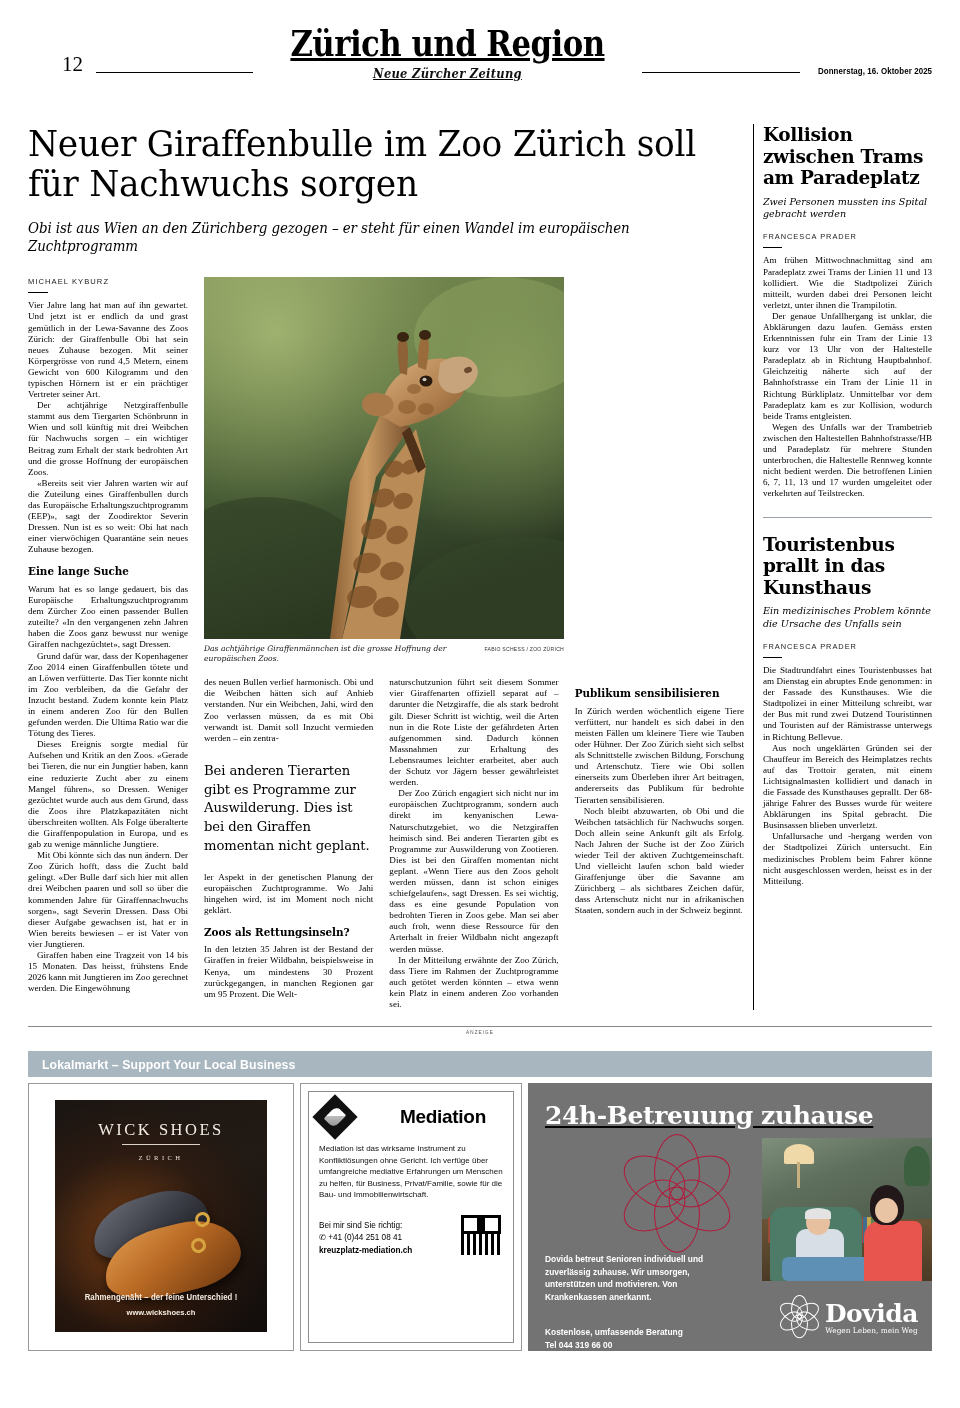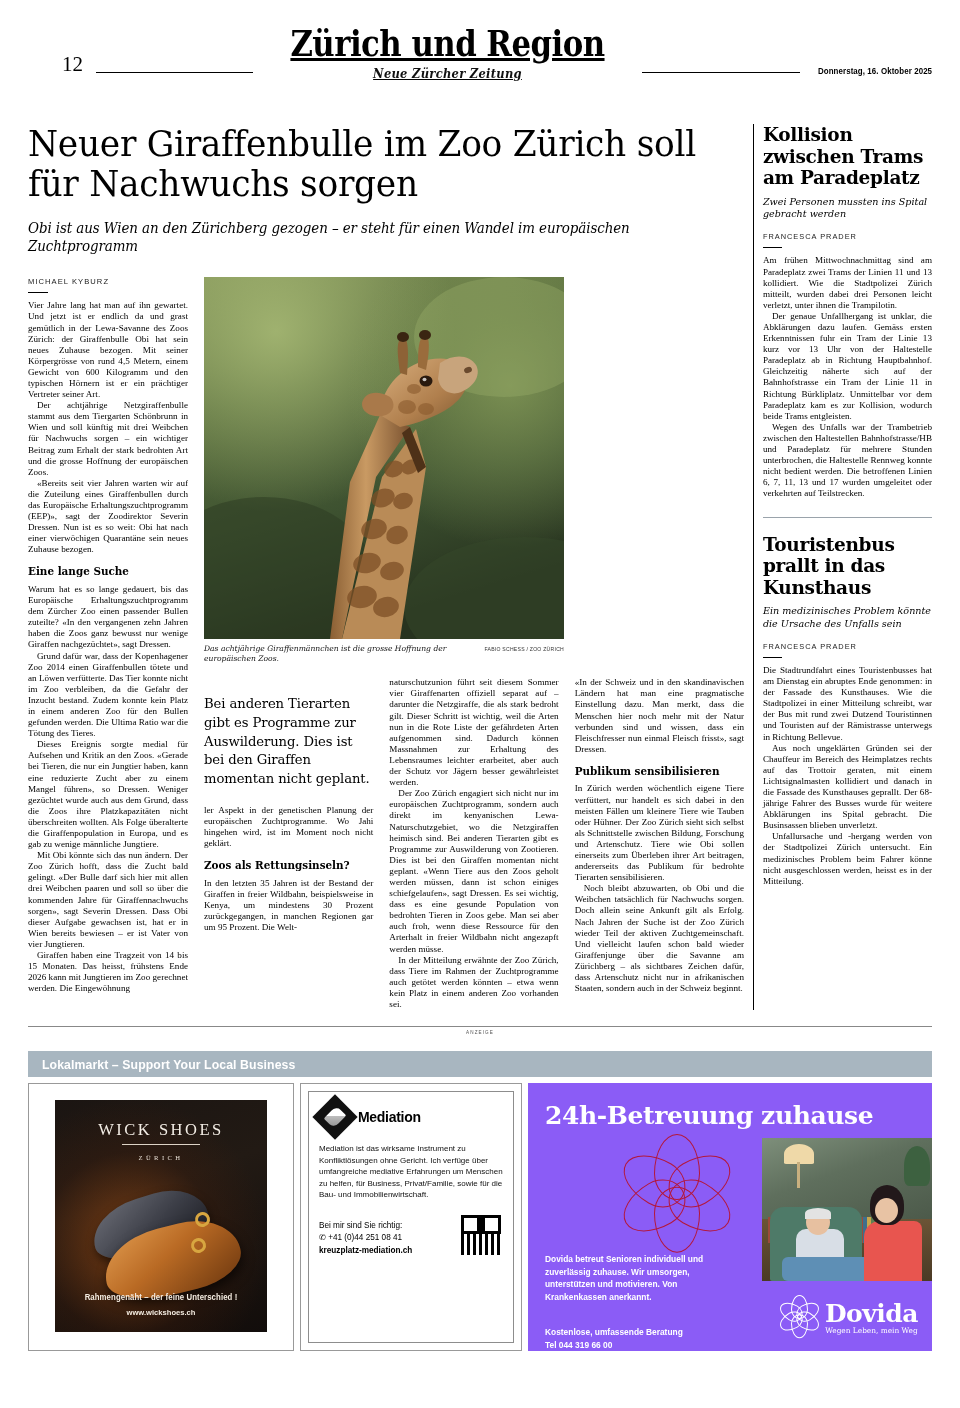--- a/index.html
+++ b/index.html
@@ -215,21 +215,21 @@
     position:absolute; inset:0; background:#111; transform:rotate(45deg);
   }
   .med-diamond .s {
     position:absolute; left:9px; top:7px; width:14px; height:18px;
     background:linear-gradient(135deg,#fff 0%, #fff 45%, #bdbdbd 46%, #8f8f8f 100%);
     border-radius:40% 10% 40% 10%;
     transform:rotate(45deg);
   }
   .med-title {
     font-family:"Liberation Sans", sans-serif;
-    font-weight:700; font-size:14px; letter-spacing:-0.3px;
+    font-weight:700; font-size:19px; letter-spacing:-0.3px;margin-left:42px;
   }
   .med-body {
     font-family:"Liberation Sans", sans-serif;
     font-size:8px; line-height:11.6px; margin-top:10px; color:#111;
   }
   .med-foot { display:flex; justify-content:space-between; align-items:flex-end; margin-top:12px; }
   .med-contact { font-family:"Liberation Sans", sans-serif; font-size:8.2px; line-height:12.4px; }
   .med-contact .b { font-weight:700; }
   .qr {
     width:44px; height:44px; flex:none;
@@ -241,21 +241,21 @@
     position:relative;
   }
   .qr::before, .qr::after {
     content:""; position:absolute; width:13px; height:13px;
     border:3px solid #000; background:#fff;
   }
   .qr::before { left:0; top:0; }
   .qr::after { right:0; top:0; }
 
   
-  .dov { position:absolute; inset:0; background:#8b5cf6; overflow:hidden; }
+  .dov { position:absolute; inset:0; background:#737373; overflow:hidden;text-decoration:underline; }
   .dov-title {
     font-family:"DejaVu Serif", serif; font-weight:700;
     color:#fff; font-size:25px; letter-spacing:-0.4px;
     margin:18px 0 0 17px;
   }
   .dov-flower {
     position:absolute; left:100px; top:62px; width:98px; height:98px;
   }
   .dov-flower i {
     position:absolute; left:50%; top:50%; width:46px; height:66px;
@@ -438,32 +438,32 @@
                 <div class="credit">FABIO SCHESS / ZOO ZÜRICH</div>
               </div>
             </div>
             <div style="width:172px; margin-left:8px;">
               
             </div>
           </div>
 
           <div style="display:flex; margin-top:14px;">
             <div class="col">
+              <p class="txt noind">des neuen Bullen verlief harmonisch. Obi und die Weibchen hätten sich auf Anhieb verstanden. Nur ein Weibchen, Jahi, wird den Zoo verlassen müssen, da es mit Obi verwandt ist. Damit soll Inzucht vermieden werden – ein zentra-</p>
               <div class="pullquote">Bei anderen Tierarten gibt es Programme zur Auswilderung. Dies ist bei den Giraffen momentan nicht geplant.</div>
               <p class="txt noind">ler Aspekt in der genetischen Planung der europäischen Zuchtprogramme. Wo Jahi hingehen wird, ist im Moment noch nicht geklärt.</p>
               <h3 class="sub-head">Zoos als Rettungsinseln?</h3>
               <p class="txt noind">In den letzten 35 Jahren ist der Bestand der Giraffen in freier Wildbahn, beispielsweise in Kenya, um mindestens 30 Prozent zurückgegangen, in manchen Regionen gar um 95 Prozent. Die Welt-</p>
             </div>
             <div class="col">
               <p class="txt noind">naturschutzunion führt seit diesem Sommer vier Giraffenarten offiziell separat auf – darunter die Netzgiraffe, die als stark bedroht gilt. Dieser Schritt ist wichtig, weil die Arten nun in die Rote Liste der gefährdeten Arten aufgenommen sind. Dadurch können Massnahmen zur Erhaltung des Lebensraumes leichter erarbeitet, aber auch der Schutz vor Jägern besser gewährleistet werden.</p>
               <p class="txt">Der Zoo Zürich engagiert sich nicht nur im europäischen Zuchtprogramm, sondern auch direkt im kenyanischen Lewa-Naturschutzgebiet, wo die Netzgiraffen heimisch sind. Bei anderen Tierarten gibt es Programme zur Auswilderung von Zootieren. Dies ist bei den Giraffen momentan nicht geplant. «Wenn Tiere aus den Zoos geholt werden müssen, dann ist schon einiges schiefgelaufen», sagt Dressen. Es sei wichtig, dass es eine gesunde Population von bedrohten Tieren in Zoos gebe. Man sei aber auch froh, wenn diese Ressource für den Arterhalt in freier Wildbahn nicht angezapft werden müsse.</p>
               <p class="txt">In der Mitteilung erwähnte der Zoo Zürich, dass Tiere im Rahmen der Zuchtprogramme auch getötet werden könnten – etwa wenn kein Platz in einem anderen Zoo vorhanden sei.</p>
             </div>
             <div class="col">
-              <p class="txt noind">«In der Schweiz und in den skandinavischen Ländern hat man eine pragmatische Einstellung dazu. Man merkt, dass die Menschen hier noch mehr mit der Natur verbunden sind und wissen, dass ein Fleischfresser nun einmal Fleisch frisst», sagt Dressen.</p>
               <h3 class="sub-head">Publikum sensibilisieren</h3>
               <p class="txt noind">In Zürich werden wöchentlich eigene Tiere verfüttert, nur handelt es sich dabei in den meisten Fällen um kleinere Tiere wie Tauben oder Hühner. Der Zoo Zürich sieht sich selbst als Schnittstelle zwischen Bildung, Forschung und Artenschutz. Tiere wie Obi sollen einerseits zum Überleben ihrer Art beitragen, andererseits das Publikum für bedrohte Tierarten sensibilisieren.</p>
               <p class="txt">Noch bleibt abzuwarten, ob Obi und die Weibchen tatsächlich für Nachwuchs sorgen. Doch allein seine Ankunft gilt als Erfolg. Nach Jahren der Suche ist der Zoo Zürich wieder Teil der aktiven Zuchtgemeinschaft. Und vielleicht laufen schon bald wieder Giraffenjunge über die Savanne am Zürichberg – als sichtbares Zeichen dafür, dass Artenschutz nicht nur in afrikanischen Staaten, sondern auch in der Schweiz beginnt.</p>
             </div>
           </div>
         </div>
       </div>
     </div>
 
     <div class="rail-sep"></div>

